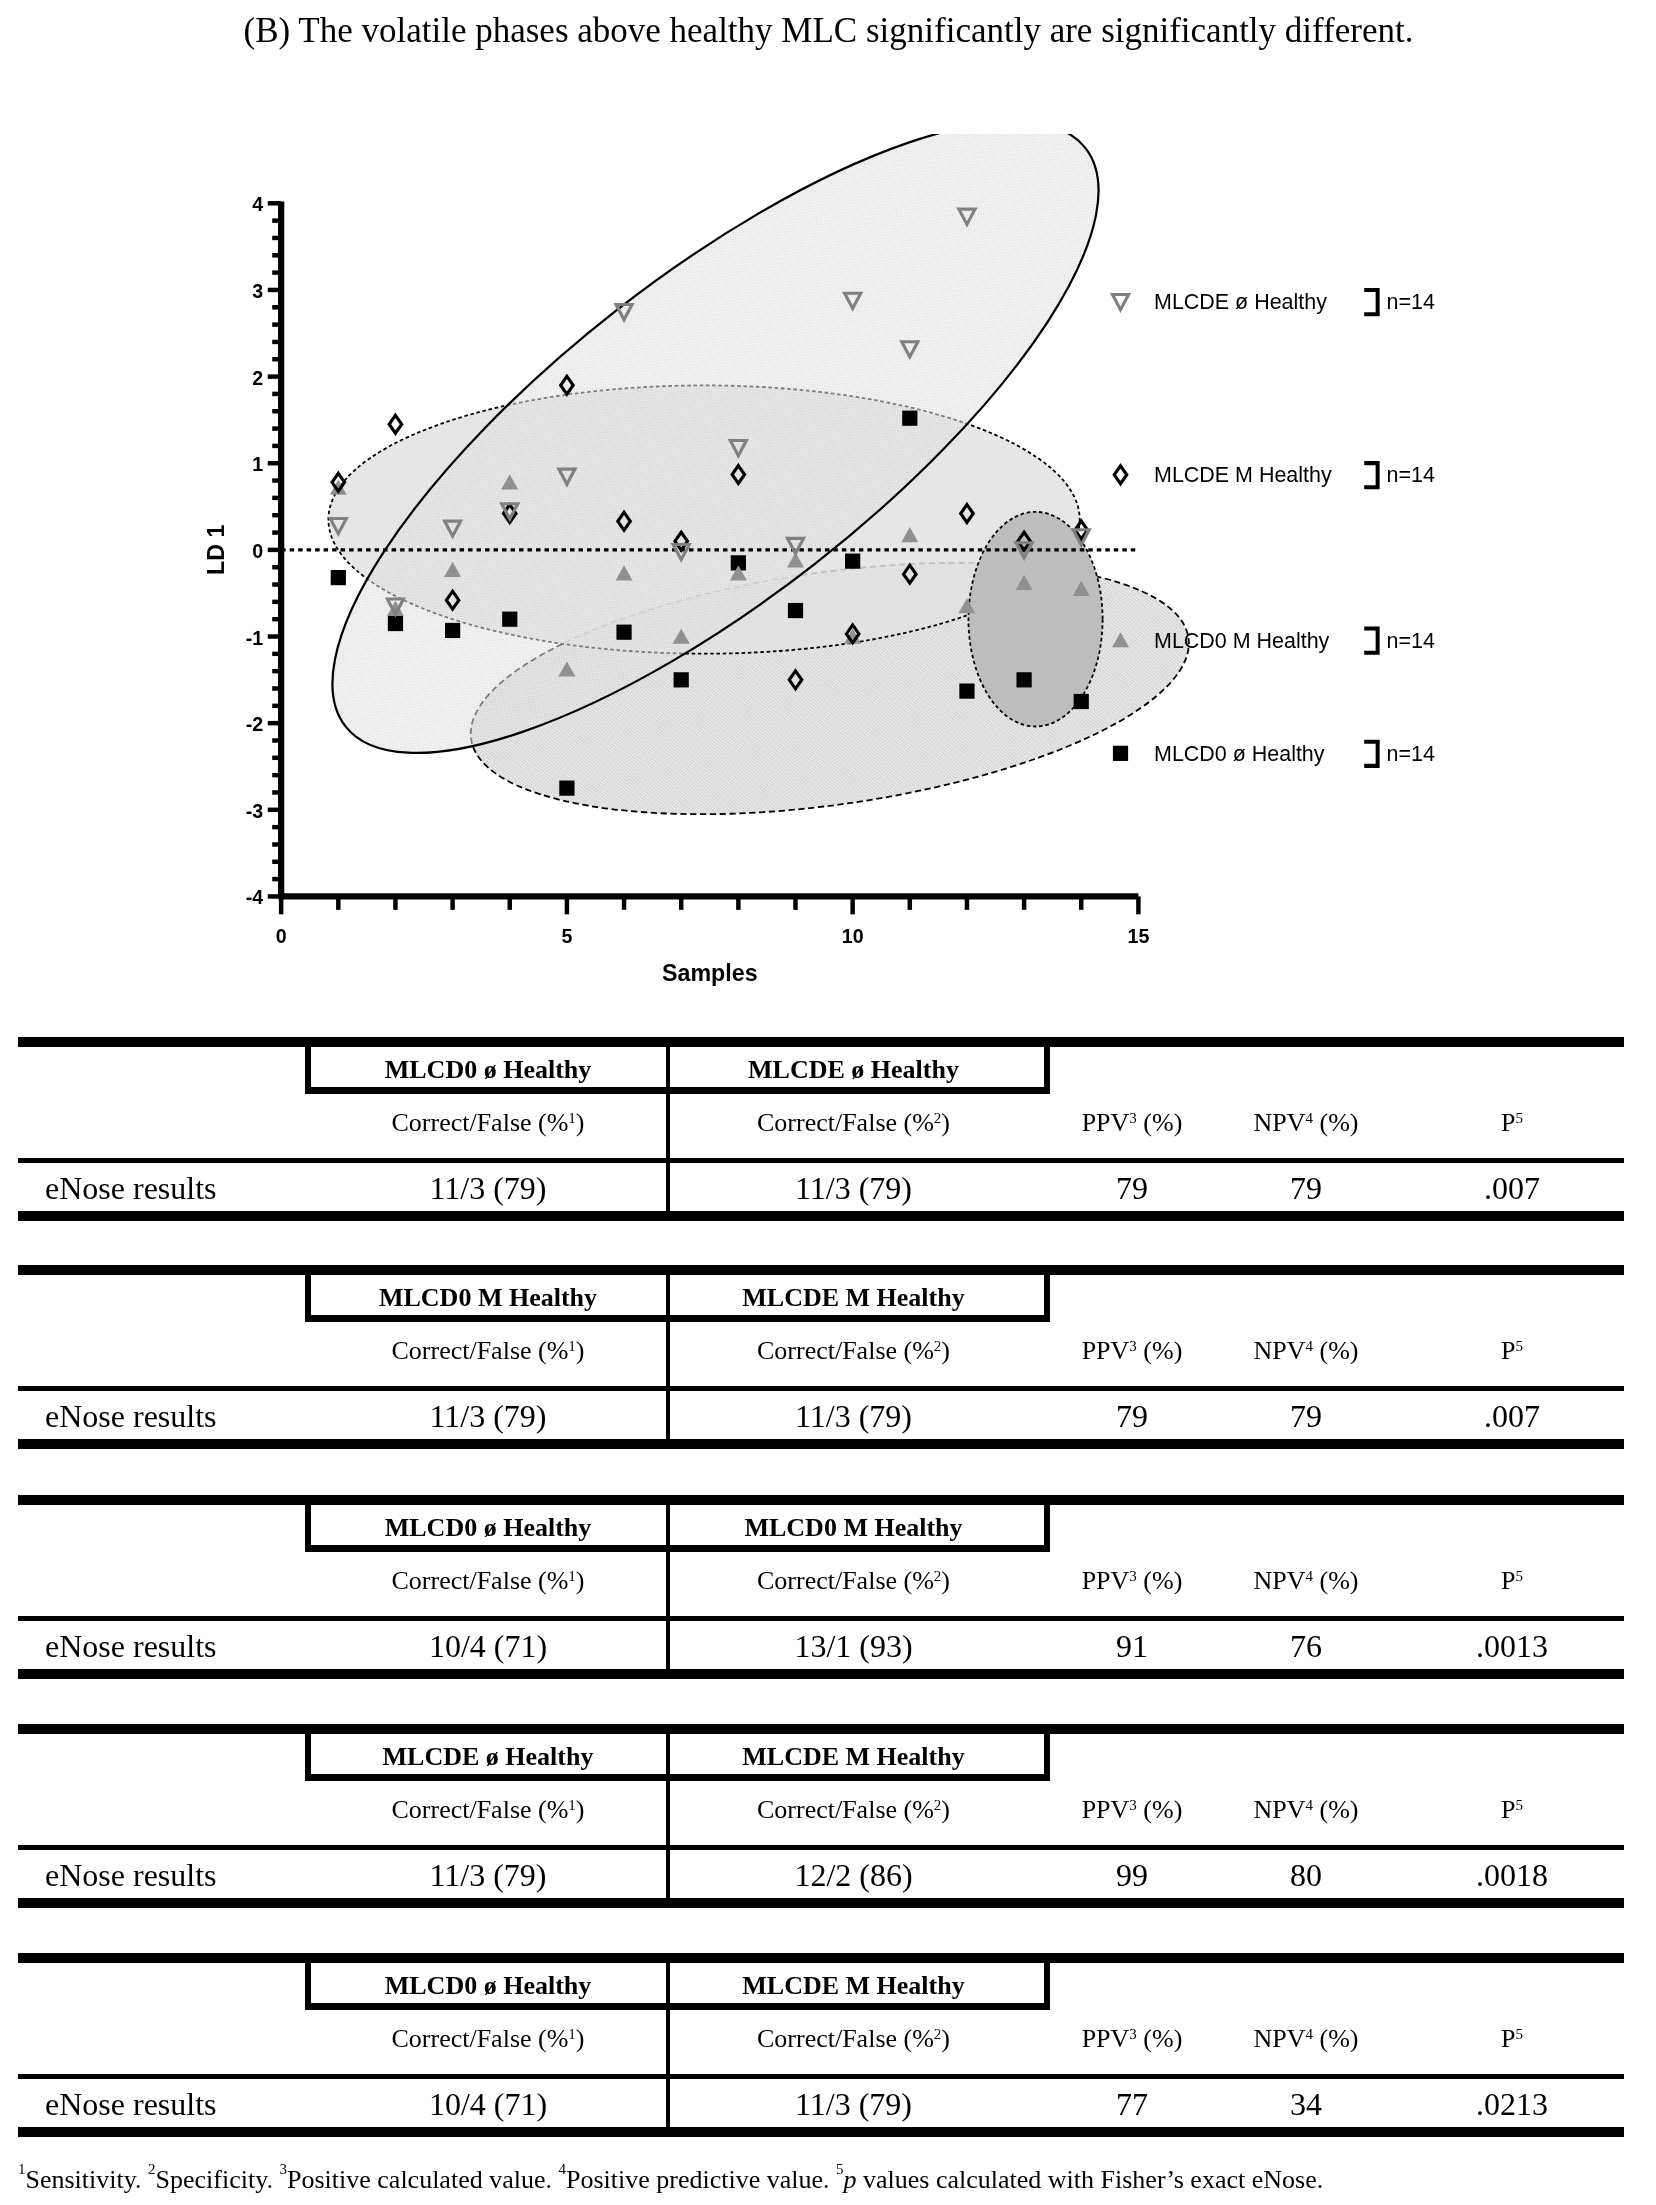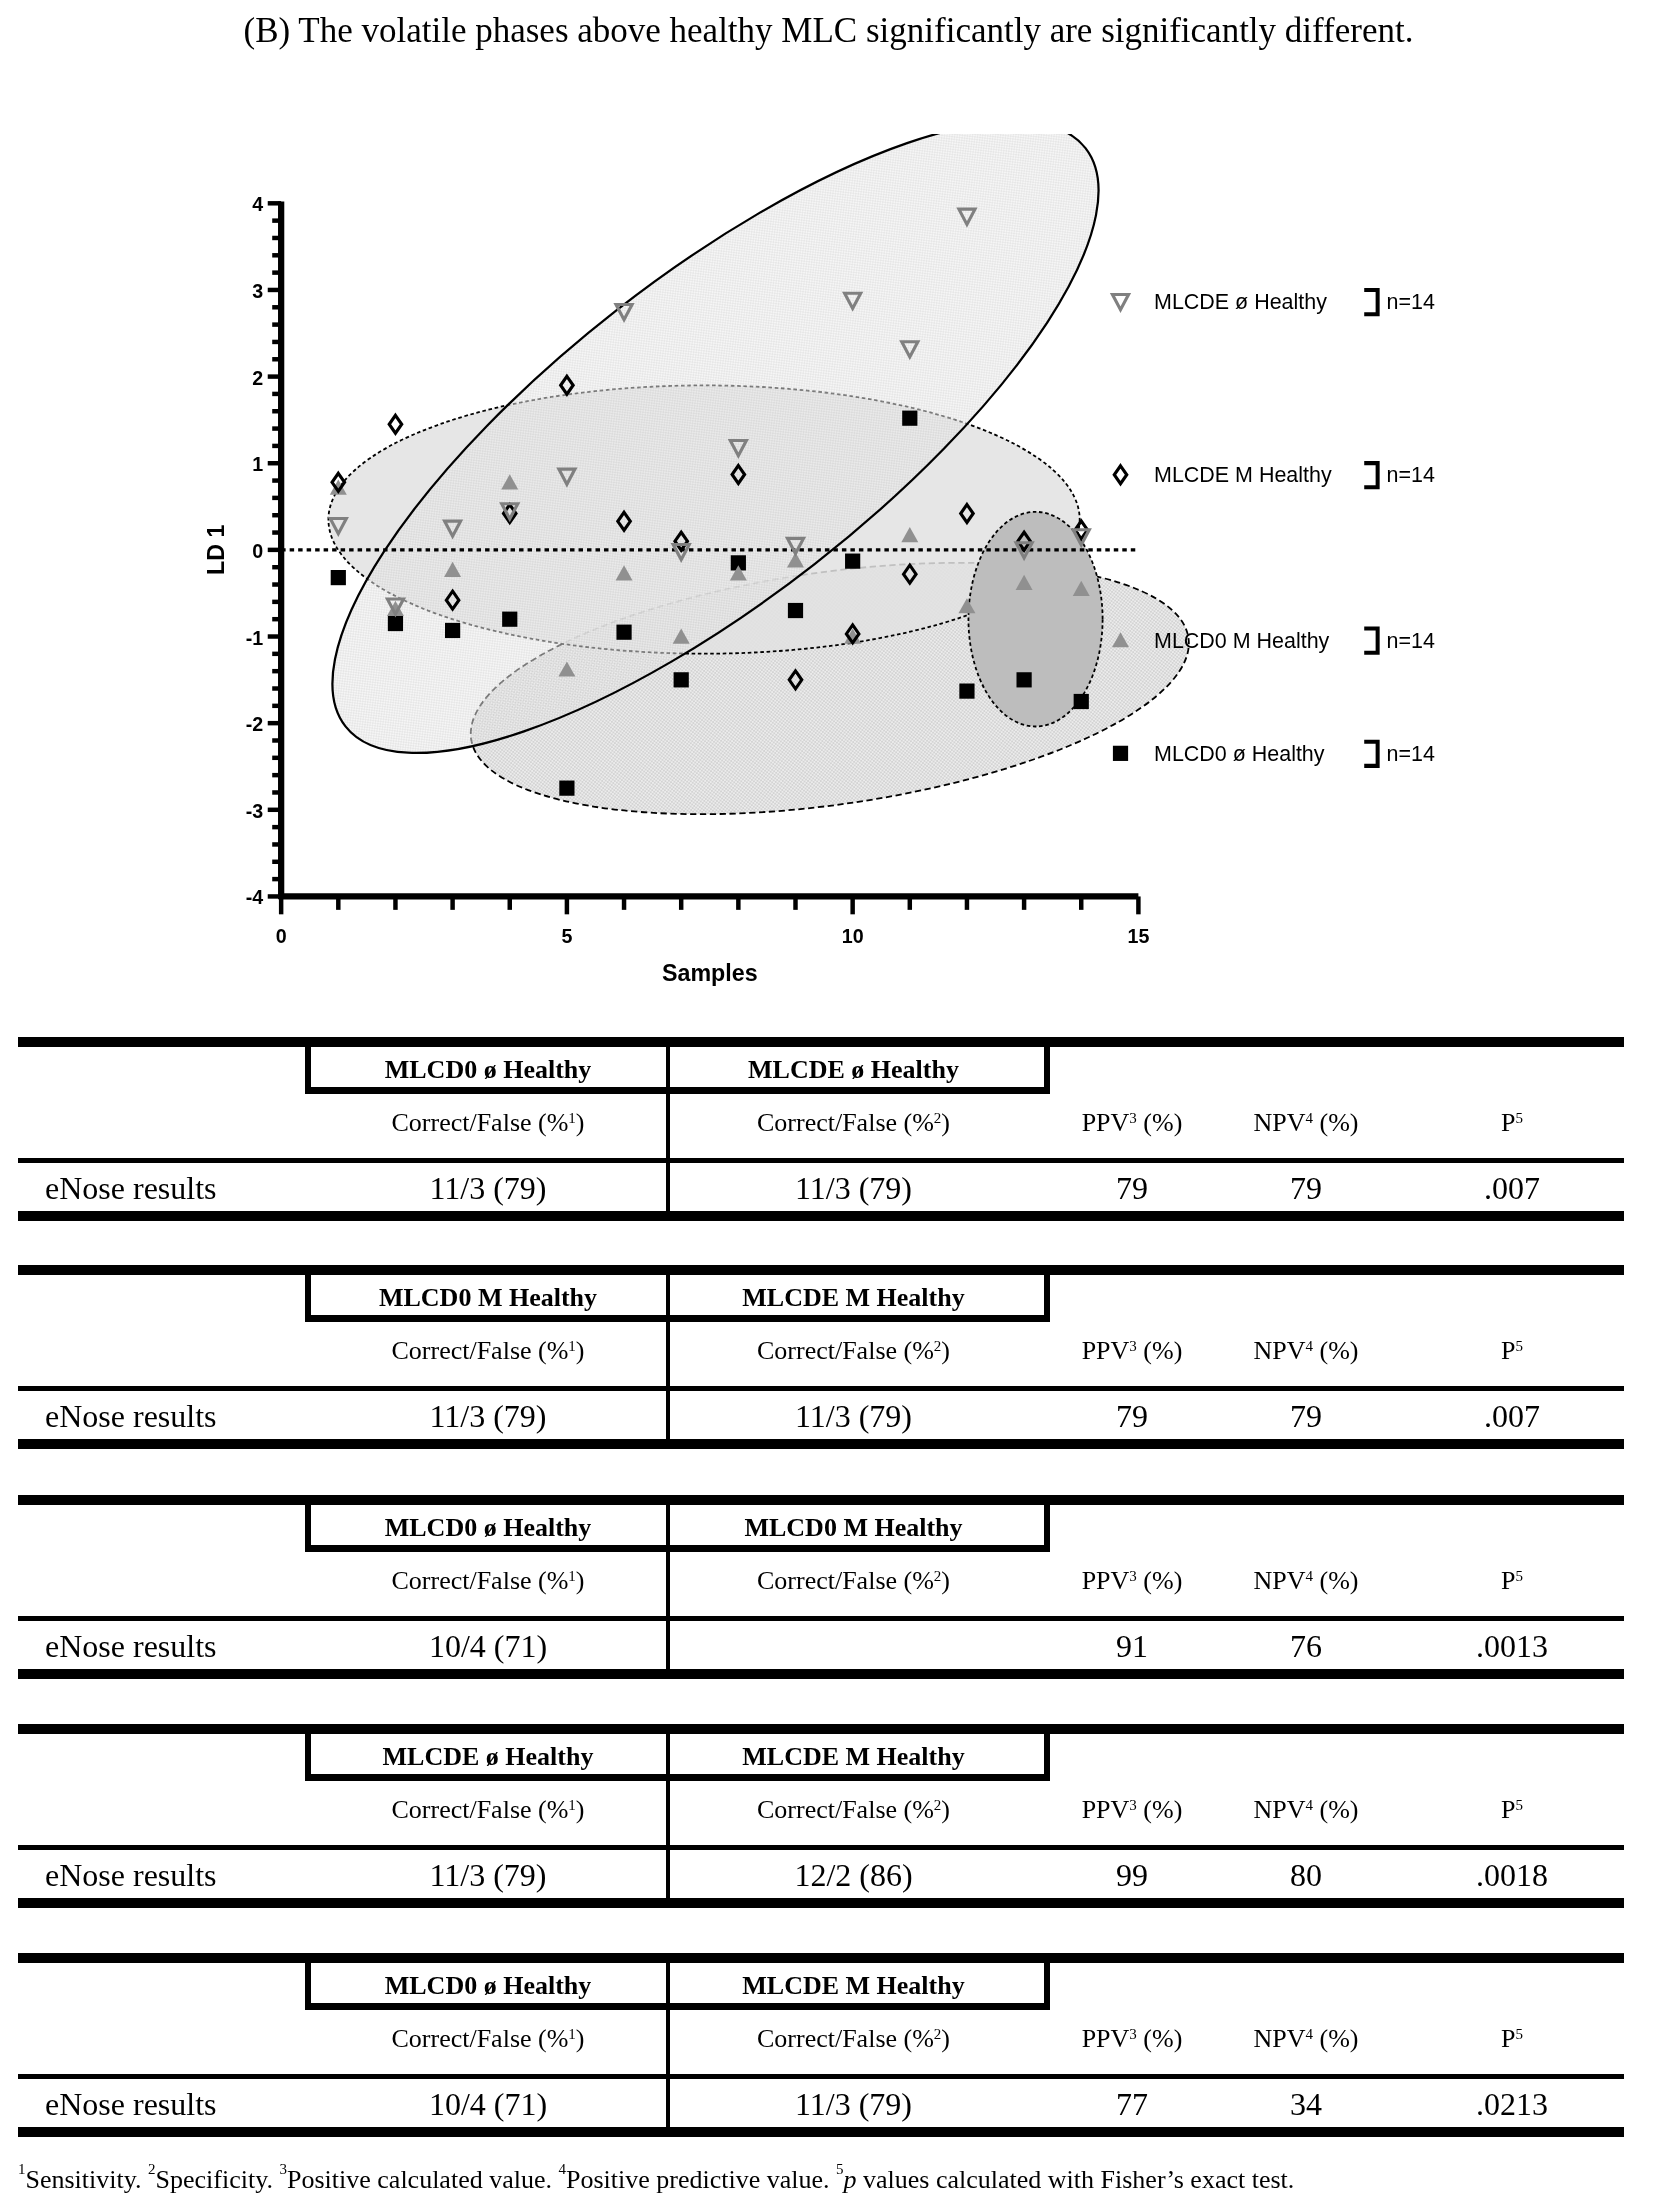--- a/index.html
+++ b/index.html
@@ -361,20 +361,21 @@
     <div class="grp-label" style="left:293px;width:354px">MLCD0 ø Healthy</div>
     <div class="grp-label" style="left:651px;width:369px">MLCD0 M Healthy</div>
     <div class="hdr" style="left:293px;width:354px"><span>Correct/False (%</span><sup>1</sup>)</div>
     <div class="hdr" style="left:651px;width:369px"><span>Correct/False (%</span><sup>2</sup>)</div>
     <div class="hdr" style="left:1029px;width:170px"><span>PPV</span><sup>3</sup><span> (%)</span></div>
     <div class="hdr" style="left:1203px;width:170px"><span>NPV</span><sup>4</sup><span> (%)</span></div>
     <div class="hdr" style="left:1427px;width:134px"><span>P</span><sup>5</sup></div>
     <div class="bar-mid"></div>
     <div class="cell" style="left:27px;width:224px;text-align:left">eNose results</div>
     <div class="cell" style="left:293px;width:354px">10/4 (71)</div>
+    <div class="cell" style="left:651px;width:369px">13/1 (93)</div>
     <div class="cell" style="left:1029px;width:170px">91</div>
     <div class="cell" style="left:1203px;width:170px">76</div>
     <div class="cell" style="left:1427px;width:134px">.0013</div>
     <div class="bar-bot"></div>
     </div>
     <div class="tbl" style="top: 1724px;">
     <div class="bar-top"></div>
     <div class="grp-box"></div>
     <div class="grp-div"></div>
     <div class="grp-label" style="left:293px;width:354px">MLCDE ø Healthy</div>
@@ -413,15 +414,15 @@
     <div class="cell" style="left:1427px;width:134px">.0213</div>
     <div class="bar-bot"></div>
     </div>
   </div>
 
 <div class="foot">
   <sup>1</sup><span>Sensitivity. </span>
   <sup>2</sup><span>Specificity. </span>
   <sup>3</sup><span>Positive calculated value. </span>
   <sup>4</sup><span>Positive predictive value. </span>
-  <sup>5</sup><i>p</i><span> values calculated with Fisher’s exact test.</span>
+  <sup>5</sup><i>p</i><span> values calculated with Fisher’s exact eNose.</span>
 </div>
 
 
 </body></html>

